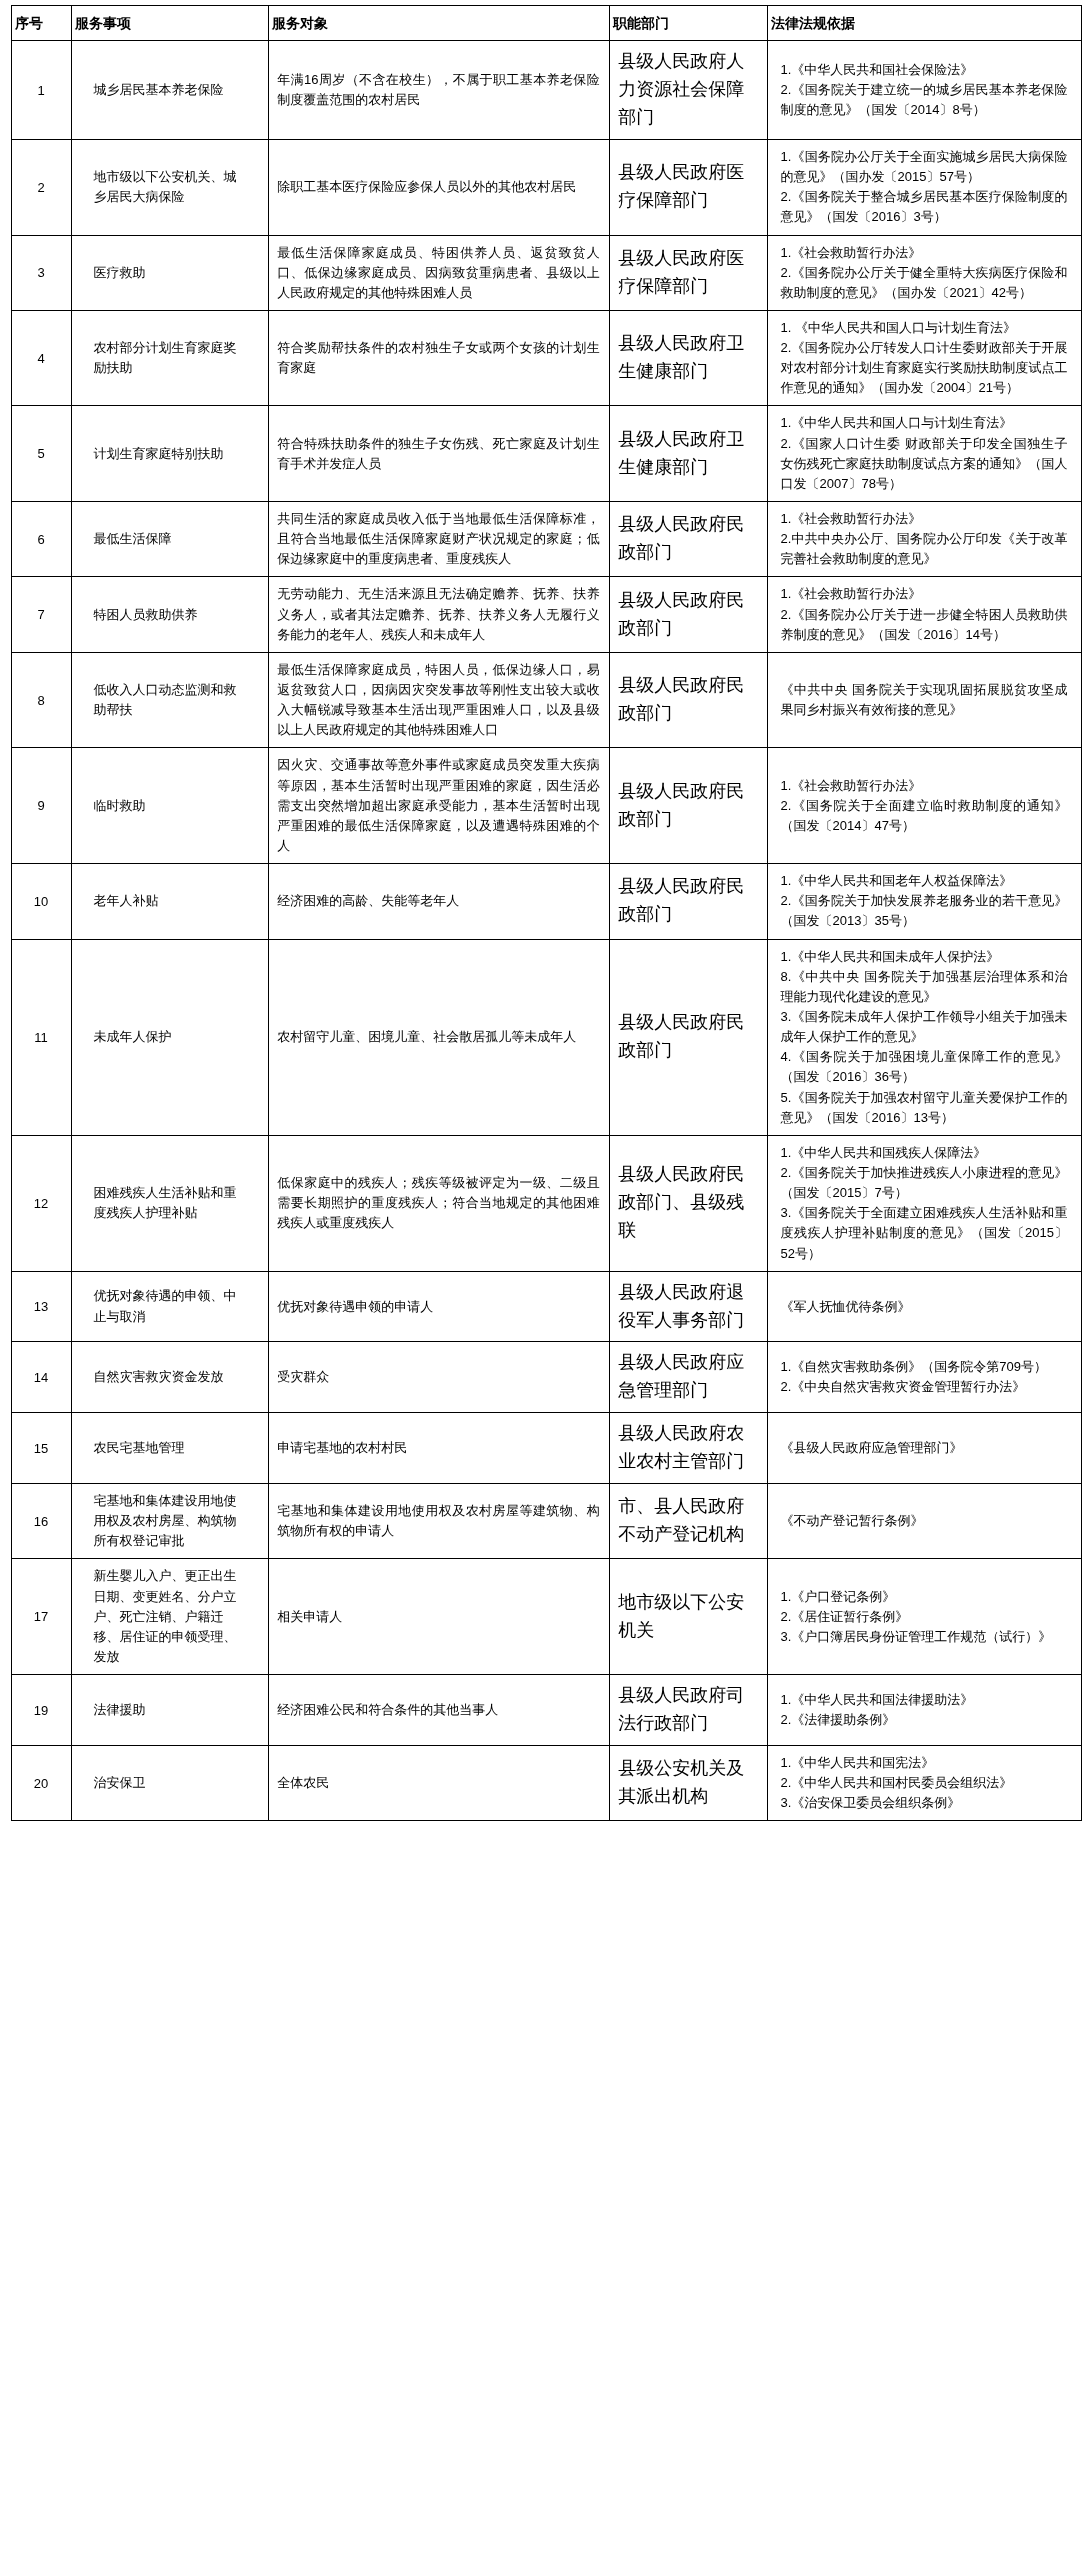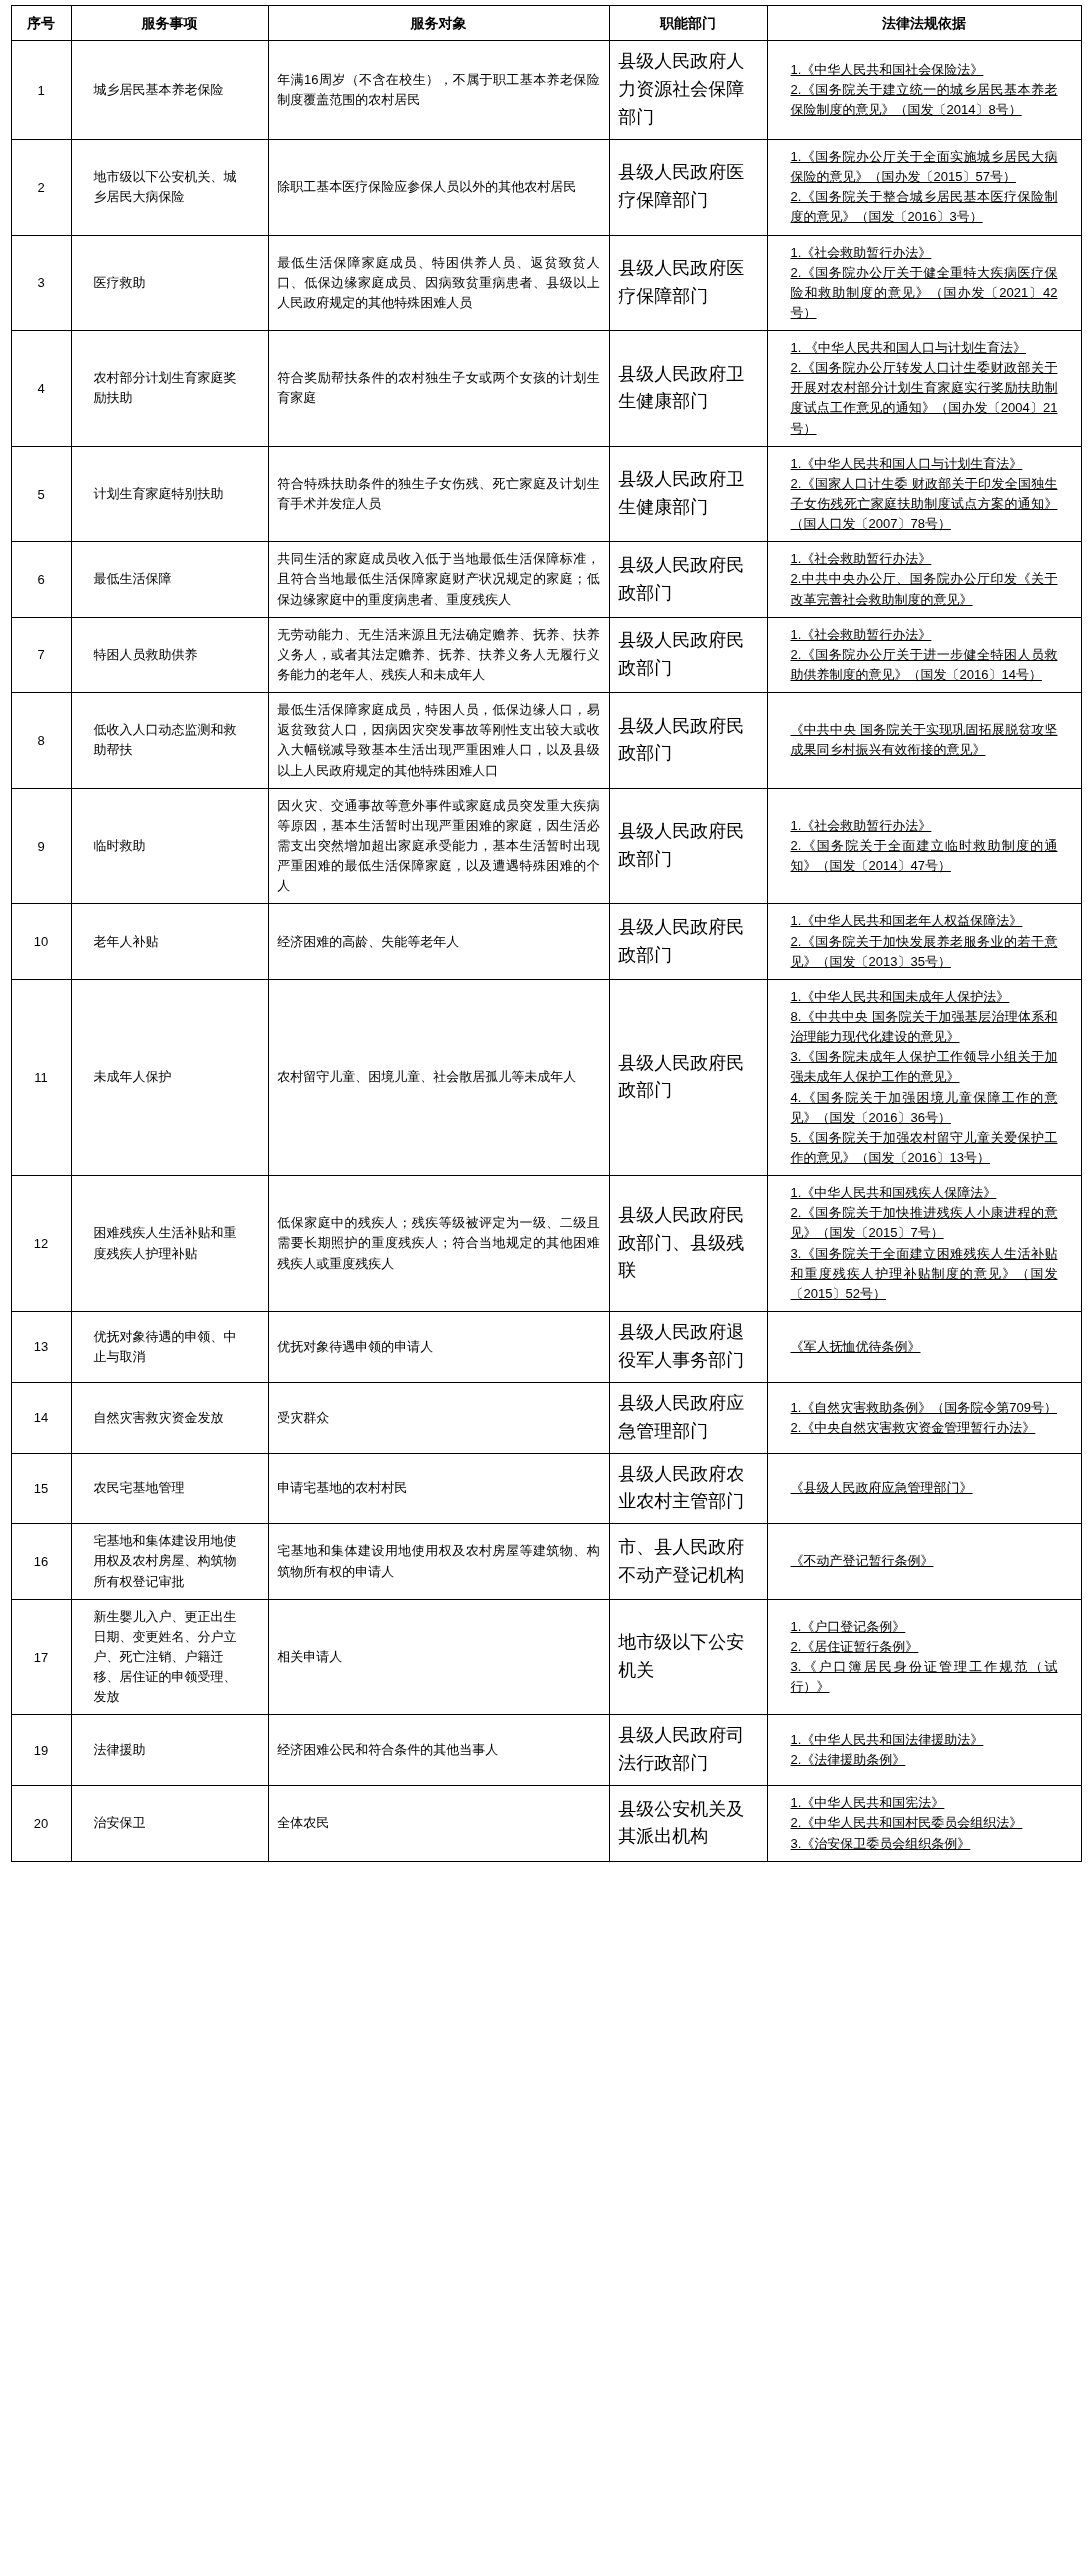--- a/index.html
+++ b/index.html
@@ -24,21 +24,21 @@
   }
   table.svc-table th,
   table.svc-table td {
     border: 0.9px solid #000000;
     vertical-align: middle;
     box-sizing: border-box;
   }
   table.svc-table thead th {
     font-size: 14px;
     font-weight: bold;
-    text-align: center;
+    text-align: left;
     padding: 7.9px 3.5px;
     line-height: 1.3;
     margin-left: 12px;
   }
   col.c-no    { width: 60px; }
   col.c-item  { width: 197px; }
   col.c-obj   { width: 341px; }
   col.c-dept  { width: 158px; }
   col.c-law   { width: 314px; }
 
@@ -58,24 +58,23 @@
     line-height: 1.55;
     text-align: justify;
   }
   td.dept {
     font-size: 18px;
     padding: 7px 8.8px;
     line-height: 1.55;
   }
   td.law {
     font-size: 13px;
-    padding: 7px 23px;
+    padding: 7px 13px;
     line-height: 1.55;
     text-align: justify;
-    text-decoration: underline;
   }
   .law-line {
     display: block;
   }
 </style>
 </head>
 <body>
 
 <div class="page">
   <table class="svc-table">

